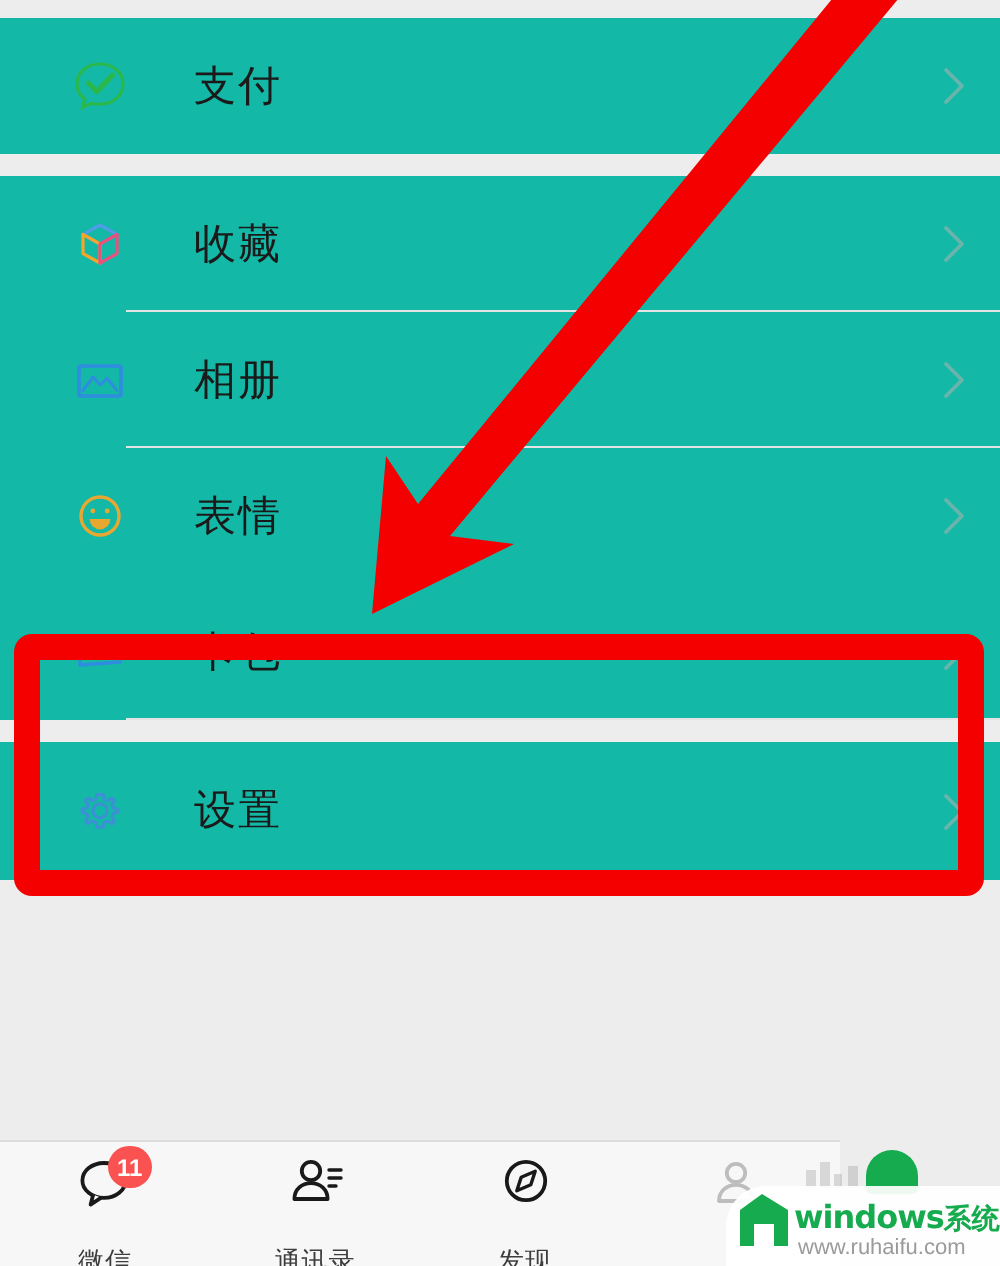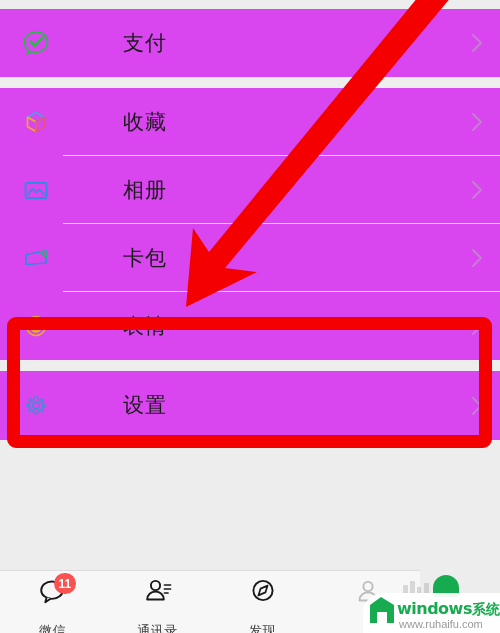--- a/index.html
+++ b/index.html
@@ -37,24 +37,23 @@
   .group {
     background: #ffffff;
     width: 100%;
   }
 
   .row {
     position: relative;
     display: flex;
     align-items: center;
     height: 68px;
-    background: #d946ef;
-    padding-left: 21px;
+    background: #14b8a6;
+    padding-left: 35px;
     padding-right: 16px;
-    gap: 40px;
   }
 
   .row .sep {
     position: absolute;
     left: 63px;
     right: 0;
     bottom: 0;
     height: 1px;
     background: #e4e4e4;
   }
@@ -291,52 +290,52 @@
         </span>
         <span class="row-label">相册</span>
         <span class="row-chevron">
           <svg width="14" height="24" viewBox="0 0 14 24">
               <path d="M3 4 L11 12 L3 20" fill="none" stroke="#b2b2b2" stroke-width="1.8" stroke-linecap="round" stroke-linejoin="round"></path>
             </svg>
         </span>
         <span class="sep"></span>
       </div>
 
-      <div class="row">
-        <span class="row-icon">
-          <svg width="30" height="30" viewBox="0 0 30 30">
-            <path d="M5 11.5 L25 8 L25 20 L5 21.5 Z" fill="none" stroke="#2f8ce0" stroke-width="1.7" stroke-linejoin="round"></path>
-            <path d="M19.5 9 L25 8 L25 14.5 Z" fill="none" stroke="#22b573" stroke-width="1.6" stroke-linejoin="round"></path>
-          </svg>
-        </span>
-        <span class="row-label">卡包</span>
-        <span class="row-chevron">
-          <svg width="14" height="24" viewBox="0 0 14 24">
-              <path d="M3 4 L11 12 L3 20" fill="none" stroke="#b2b2b2" stroke-width="1.8" stroke-linecap="round" stroke-linejoin="round"></path>
-            </svg>
-        </span>
-        <span class="sep"></span>
-      </div>
-
       <div class="row last">
         <span class="row-icon">
           <svg width="30" height="30" viewBox="0 0 30 30">
             <circle cx="15" cy="15" r="9.5" fill="none" stroke="#e8a730" stroke-width="1.7"></circle>
             <circle cx="11.4" cy="12.5" r="1.2" fill="#e8a730"></circle>
             <circle cx="18.6" cy="12.5" r="1.2" fill="#e8a730"></circle>
             <path d="M9.8 16.5 L20.2 16.5 A5.2 5.2 0 0 1 9.8 16.5 Z" fill="#e8a730"></path>
           </svg>
         </span>
         <span class="row-label">表情</span>
         <span class="row-chevron">
           <svg width="14" height="24" viewBox="0 0 14 24">
               <path d="M3 4 L11 12 L3 20" fill="none" stroke="#b2b2b2" stroke-width="1.8" stroke-linecap="round" stroke-linejoin="round"></path>
             </svg>
         </span>
 
+      </div>
+
+      <div class="row">
+        <span class="row-icon">
+          <svg width="30" height="30" viewBox="0 0 30 30">
+            <path d="M5 11.5 L25 8 L25 20 L5 21.5 Z" fill="none" stroke="#2f8ce0" stroke-width="1.7" stroke-linejoin="round"></path>
+            <path d="M19.5 9 L25 8 L25 14.5 Z" fill="none" stroke="#22b573" stroke-width="1.6" stroke-linejoin="round"></path>
+          </svg>
+        </span>
+        <span class="row-label">卡包</span>
+        <span class="row-chevron">
+          <svg width="14" height="24" viewBox="0 0 14 24">
+              <path d="M3 4 L11 12 L3 20" fill="none" stroke="#b2b2b2" stroke-width="1.8" stroke-linecap="round" stroke-linejoin="round"></path>
+            </svg>
+        </span>
+        <span class="sep"></span>
       </div>
     </div>
 
     <div class="gap-band" style="height:11px"></div>
 
     <div class="group">
       <div class="row last" style="height:69px">
         <span class="row-icon">
           <svg width="30" height="30" viewBox="0 0 30 30">
             <path d="M15 6.2 L16.6 6.2 L17.1 8.6 L18.9 9.3 L21 8 L22.2 9.2 L20.9 11.3 L21.6 13.1 L24 13.6 L24 15.2 L21.6 15.7 L20.9 17.5 L22.2 19.6 L21 20.8 L18.9 19.5 L17.1 20.2 L16.6 22.6 L15 22.6 L13.4 22.6 L12.9 20.2 L11.1 19.5 L9 20.8 L7.8 19.6 L9.1 17.5 L8.4 15.7 L6 15.2 L6 13.6 L8.4 13.1 L9.1 11.3 L7.8 9.2 L9 8 L11.1 9.3 L12.9 8.6 L13.4 6.2 Z" fill="none" stroke="#3d8fd6" stroke-width="1.5" stroke-linejoin="round"></path>

